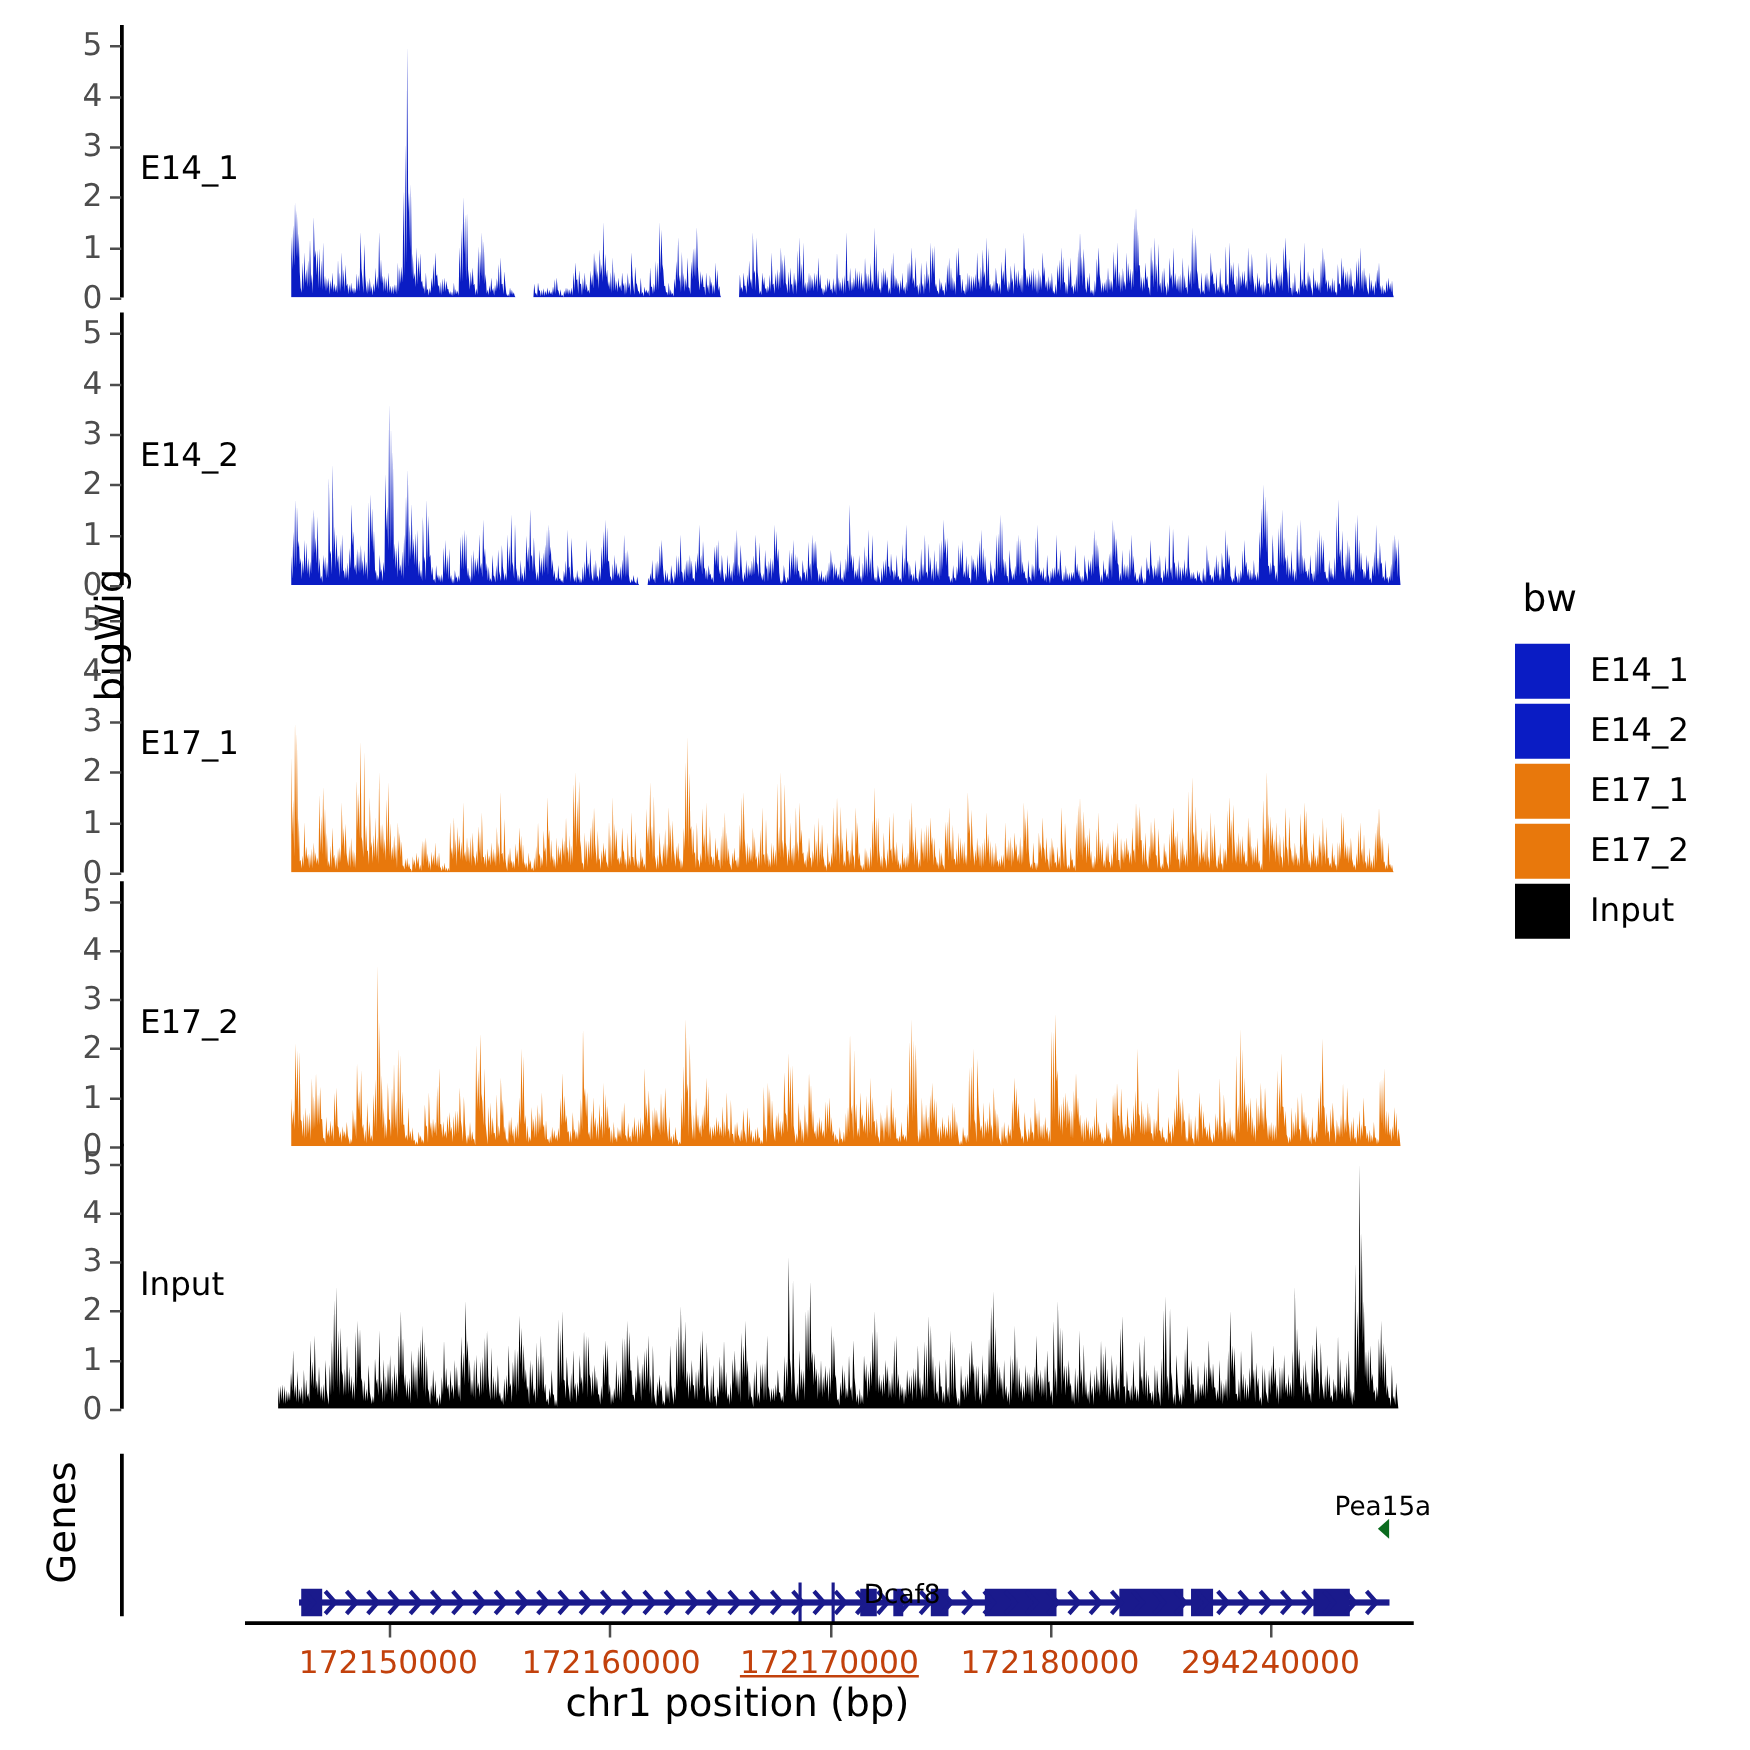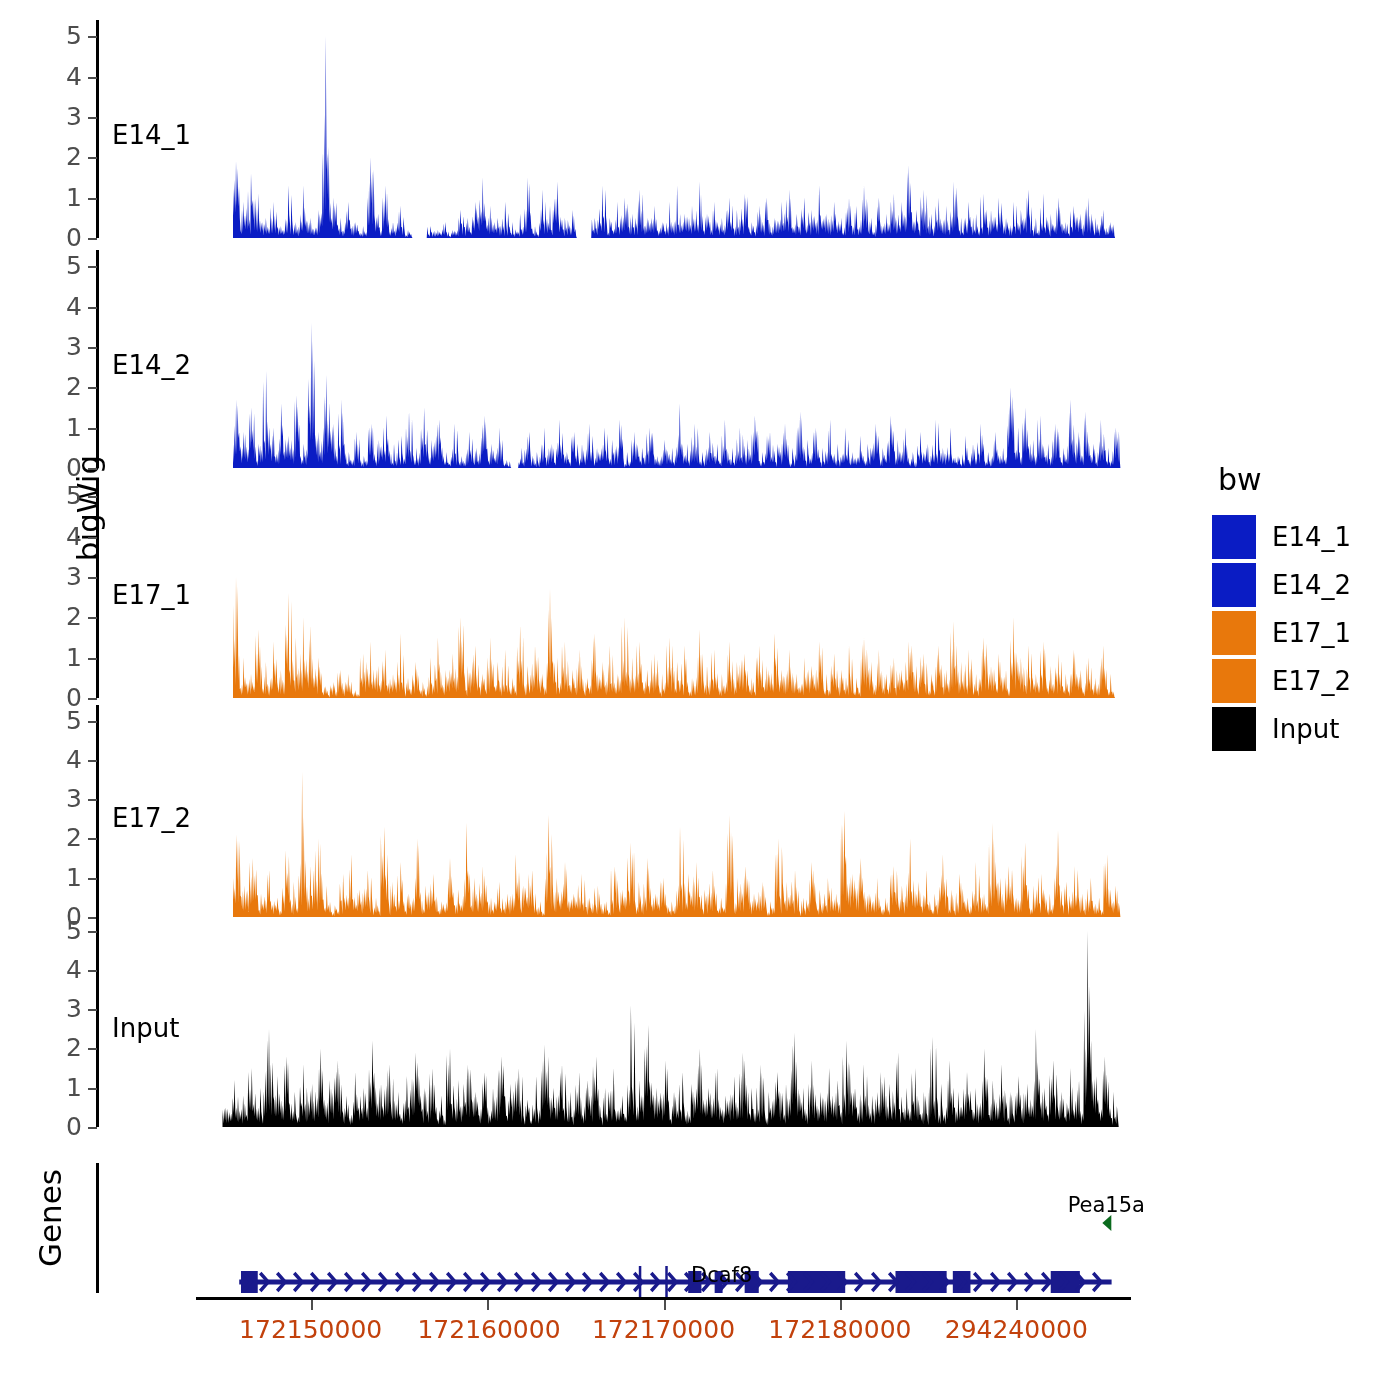--- a/index.html
+++ b/index.html
@@ -339,26 +339,27 @@
       </svg>
   </div>
 
   <div id="xaxis">
     <div class="xline"></div>
   <div class="xtick" style="left: 310.67px;"></div>
       <div class="xticklab" style="left: 310.67px;">172150000</div>
       <div class="xtick" style="left: 487.085px;"></div>
       <div class="xticklab" style="left: 489px;">172160000</div>
       <div class="xtick" style="left: 663.5px;"></div>
-      <div class="xticklab" style="left: 663.5px;">172170000</div>
+      <div class="xticklab" style="left: 663.5px; text-decoration: underline;">172170000</div>
       <div class="xtick" style="left: 839.915px;"></div>
       <div class="xticklab" style="left: 839.915px;">172180000</div>
       <div class="xtick" style="left: 1016.33px;"></div>
       <div class="xticklab" style="left: 1016.33px;">294240000</div>
     </div>
+  <div class="xlab">chr1 position (bp)</div>
 
   <div id="legend">
     <div class="legtitle">bw</div>
     <div id="legrows">
         <div class="legrow">
           <div class="legswatch" style="background: rgb(10, 28, 196);"></div>
           <div class="leglabel">E14_1</div>
         </div>
         <div class="legrow">
           <div class="legswatch" style="background: rgb(10, 28, 196);"></div>

